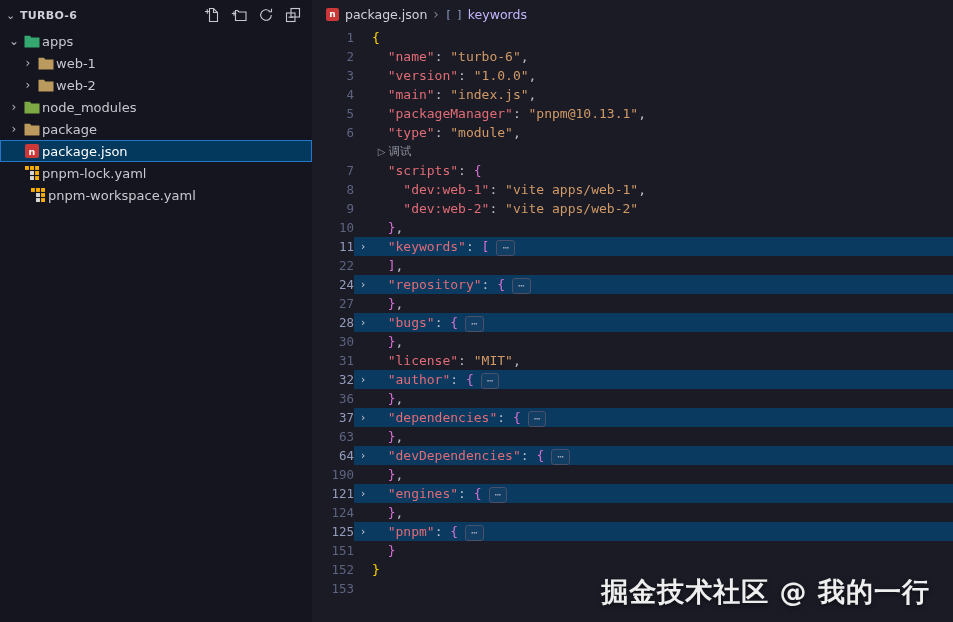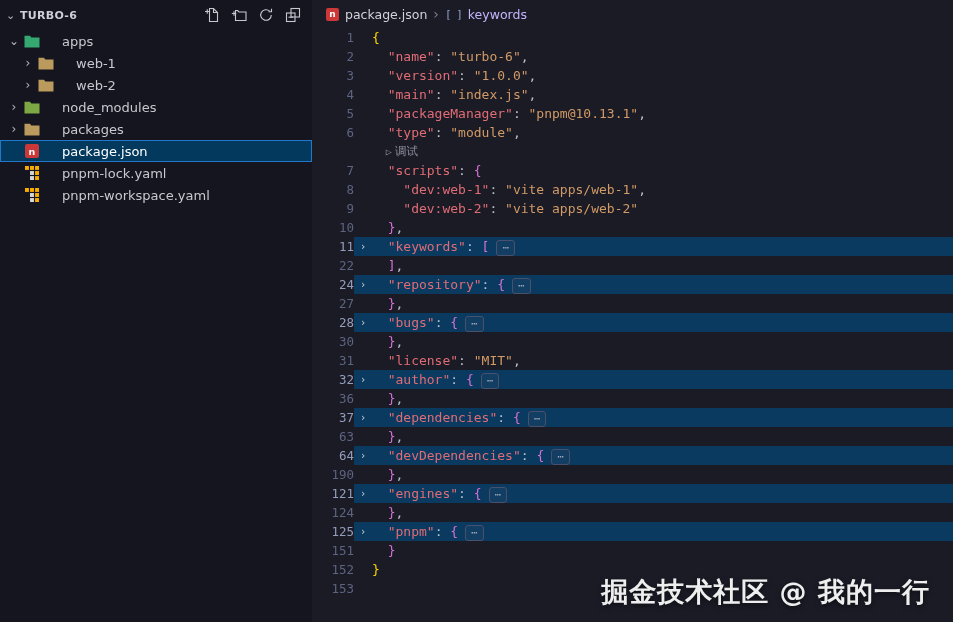--- a/index.html
+++ b/index.html
@@ -12,21 +12,21 @@
   .sidebar-header{height:30px;display:flex;align-items:center;padding:0 10px 0 6px;}
   .hdr-chev{width:14px;font-size:11px;color:#b9b9c2;cursor:pointer;}
   .sidebar-title{font-size:11px;font-weight:700;color:#cfcfd8;letter-spacing:.3px;cursor:pointer;}
   .sidebar-actions{margin-left:auto;display:flex;gap:9px;align-items:center;}
   .action-btn{width:18px;height:18px;display:flex;align-items:center;justify-content:center;border-radius:3px;cursor:pointer;}
   .action-btn svg{stroke:#c7c7cf;fill:none;stroke-width:1.1;}
   .tree-row{height:22px;display:flex;align-items:center;cursor:pointer;color:#c8c8d0;font-size:13px;}
   .tree-row.selected{background:#04395e;outline:1px solid #2476c9;outline-offset:-1px;color:#ffffff;}
   .chev{width:16px;flex:none;text-align:center;color:#b5b5bd;font-size:12px;}
   .ticon{width:20px;flex:none;display:flex;justify-content:center;align-items:center;}
-  .tlabel{margin-left:20px;}
+  .tlabel{margin-left:0;}
   .npm-badge{width:14px;height:14px;background:#cb3837;border-radius:2px;color:#fff;font-size:9.5px;
              font-weight:700;display:inline-flex;align-items:center;justify-content:center;
              font-family:"DejaVu Sans",sans-serif;}
   .npm-badge.sm{width:13px;height:13px;font-size:9px;}
 
   
   .editor{flex:1;position:relative;overflow:hidden;background:#1b1b26;}
   .breadcrumb{height:28px;display:flex;align-items:center;gap:6px;padding-left:14px;font-size:12.5px;color:#9d9da8;}
   .bc-file{color:#d2d2da;cursor:pointer;}
   .bc-sep{color:#7d7d88;font-size:14px;}
@@ -43,21 +43,21 @@
   .fold-col{width:18px;flex:none;text-align:center;color:#c9c9cf;font-size:11px;line-height:19px;cursor:pointer;}
   .txt{line-height:19px;}
   .tk-key{color:#e06c75;}
   .tk-str{color:#d19a66;}
   .tk-url{color:#d19a66;text-decoration:underline;cursor:pointer;}
   .tk-pun{color:#bac0cc;}
   .tk-b0{color:#ffd700;}
   .tk-b1{color:#d670d6;}
   .tk-fold{display:inline-block;color:#a2a8ba;border:1px solid #49506b;border-radius:3px;background:rgba(90,96,120,.12);
            padding:0 5px;margin-left:7px;font-size:11px;line-height:13px;height:14px;cursor:pointer;}
-  .row.lens .txt{color:#8c909c;font-size:11.5px;cursor:pointer;}
+  .row.lens .txt{color:#8c909c;font-size:11.5px;cursor:pointer;font-family:Liberation Serif, serif;}
   .lens-icon{color:#8c909c;font-size:10px;margin-right:3px;}
 
   .watermark{position:absolute;right:23px;bottom:12px;font-size:27px;font-weight:700;letter-spacing:1px;
              color:rgba(255,255,255,.93);text-shadow:0 2px 5px rgba(0,0,0,.55);
              font-family:"DejaVu Sans",sans-serif;pointer-events:none;}
 </style>
 </head>
 <body>
 
 <div class="app">
@@ -132,21 +132,21 @@
           </span>
           <span class="tlabel">node_modules</span>
         </div>
         <div class="tree-row" style="padding-left: 6px;">
           <span class="chev">›</span>
           <span class="ticon">
             <svg width="16" height="13" viewBox="0 0 16 13">
               <path d="M0.5 12.5 V0.8 h5.4 l1.5 1.8 h8.1 v9.9 z" fill="#bb9a5d"></path>
             </svg>
           </span>
-          <span class="tlabel">packages</span>
+          <span class="tlabel">package</span>
         </div>
         <div class="tree-row selected" style="padding-left: 6px;">
           <span class="chev"></span>
           <span class="ticon">
             <span class="npm-badge">n</span>
           </span>
           <span class="tlabel">package.json</span>
         </div>
         <div class="tree-row" style="padding-left: 6px;">
           <span class="chev"></span>
@@ -156,21 +156,21 @@
               <rect x="5.4" y="0" width="4.2" height="4.2" fill="#f9ad00"></rect>
               <rect x="10.8" y="0" width="4.2" height="4.2" fill="#f9ad00"></rect>
               <rect x="10.8" y="5.4" width="4.2" height="4.2" fill="#f9ad00"></rect>
               <rect x="5.4" y="5.4" width="4.2" height="4.2" fill="#d8d8d8"></rect>
               <rect x="10.8" y="10.8" width="4.2" height="4.2" fill="#f9ad00"></rect>
               <rect x="5.4" y="10.8" width="4.2" height="4.2" fill="#d8d8d8"></rect>
             </svg>
           </span>
           <span class="tlabel">pnpm-lock.yaml</span>
         </div>
-        <div class="tree-row" style="padding-left: 6px; text-align: right;">
+        <div class="tree-row" style="padding-left: 12px; text-align: right;">
           <span class="chev"></span>
           <span class="ticon">
             <svg width="14" height="14" viewBox="0 0 15 15">
               <rect x="0" y="0" width="4.2" height="4.2" fill="#f9ad00"></rect>
               <rect x="5.4" y="0" width="4.2" height="4.2" fill="#f9ad00"></rect>
               <rect x="10.8" y="0" width="4.2" height="4.2" fill="#f9ad00"></rect>
               <rect x="10.8" y="5.4" width="4.2" height="4.2" fill="#f9ad00"></rect>
               <rect x="5.4" y="5.4" width="4.2" height="4.2" fill="#d8d8d8"></rect>
               <rect x="10.8" y="10.8" width="4.2" height="4.2" fill="#f9ad00"></rect>
               <rect x="5.4" y="10.8" width="4.2" height="4.2" fill="#d8d8d8"></rect>

